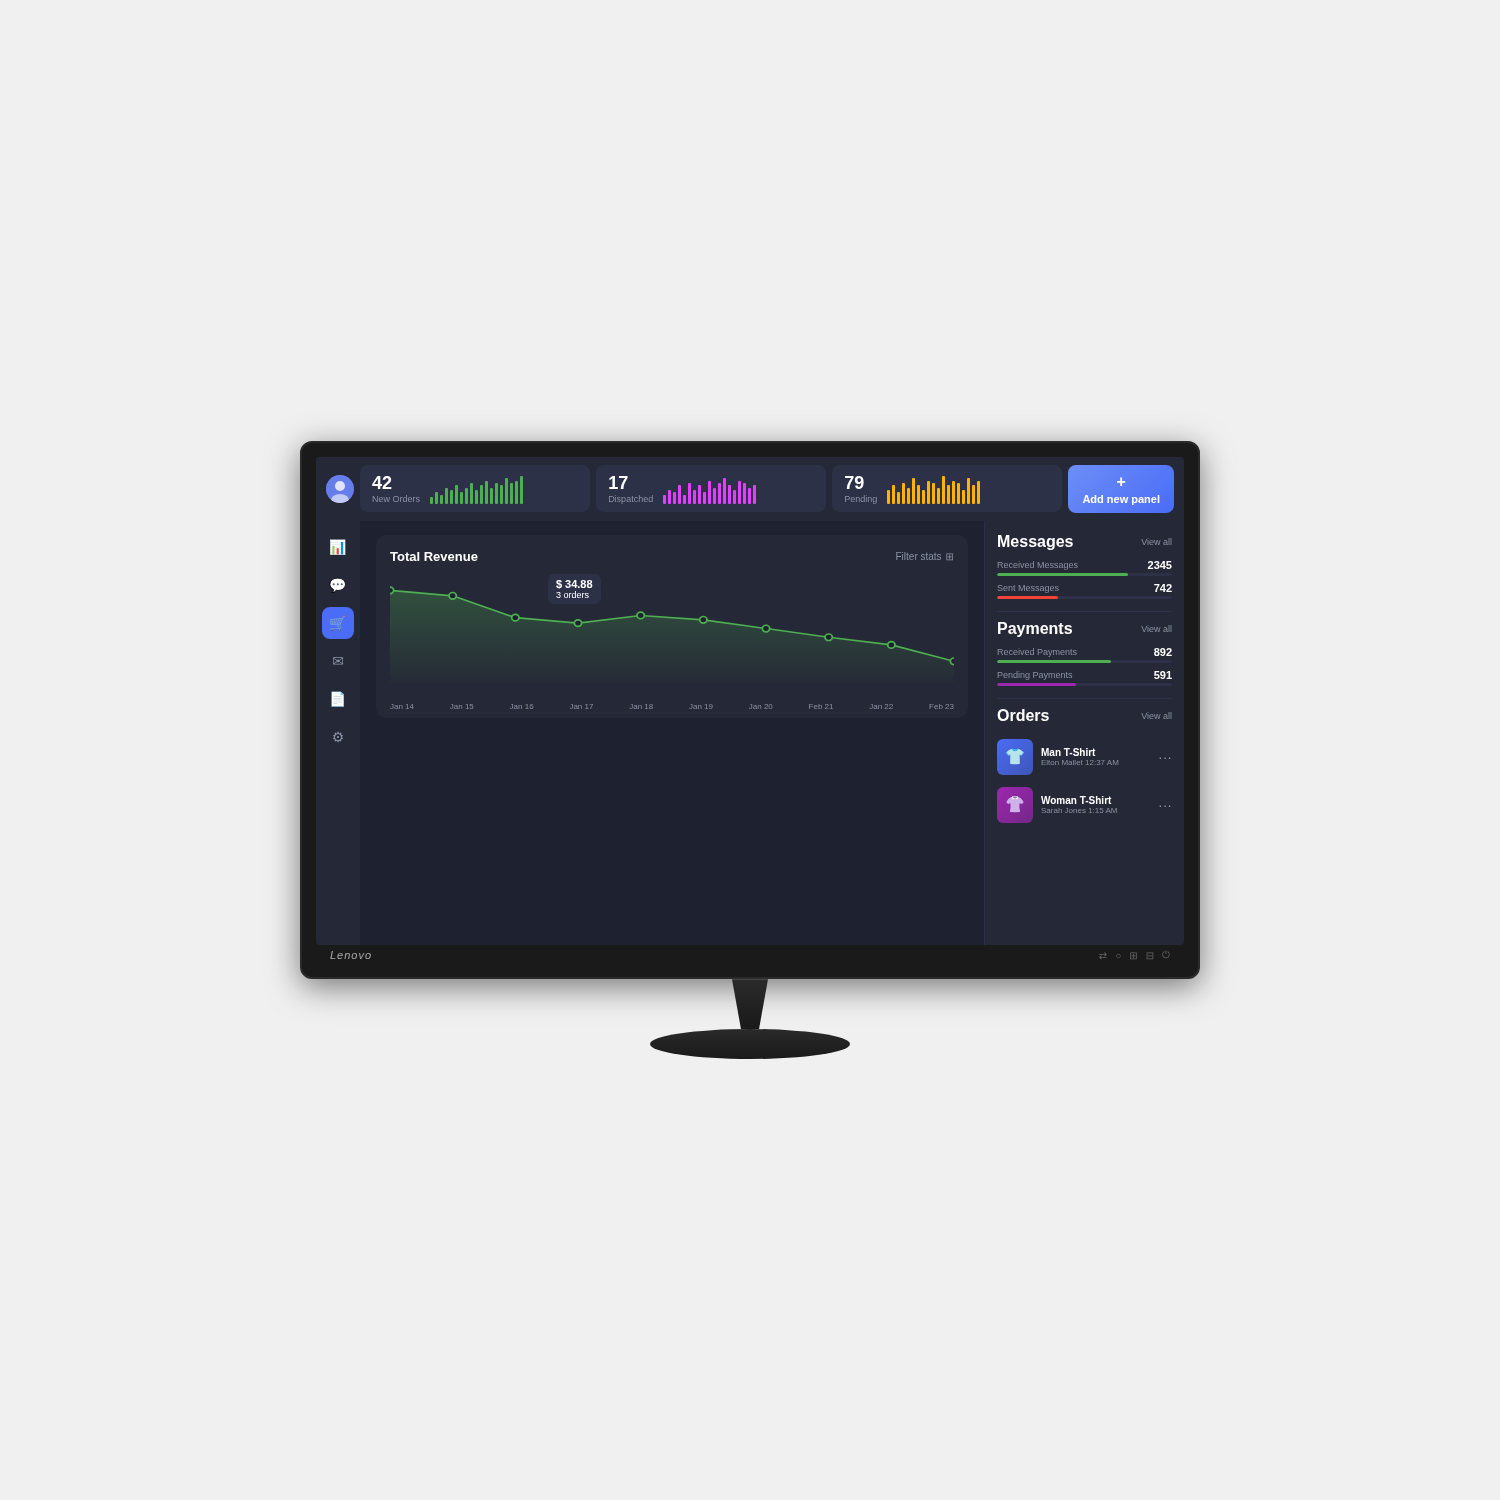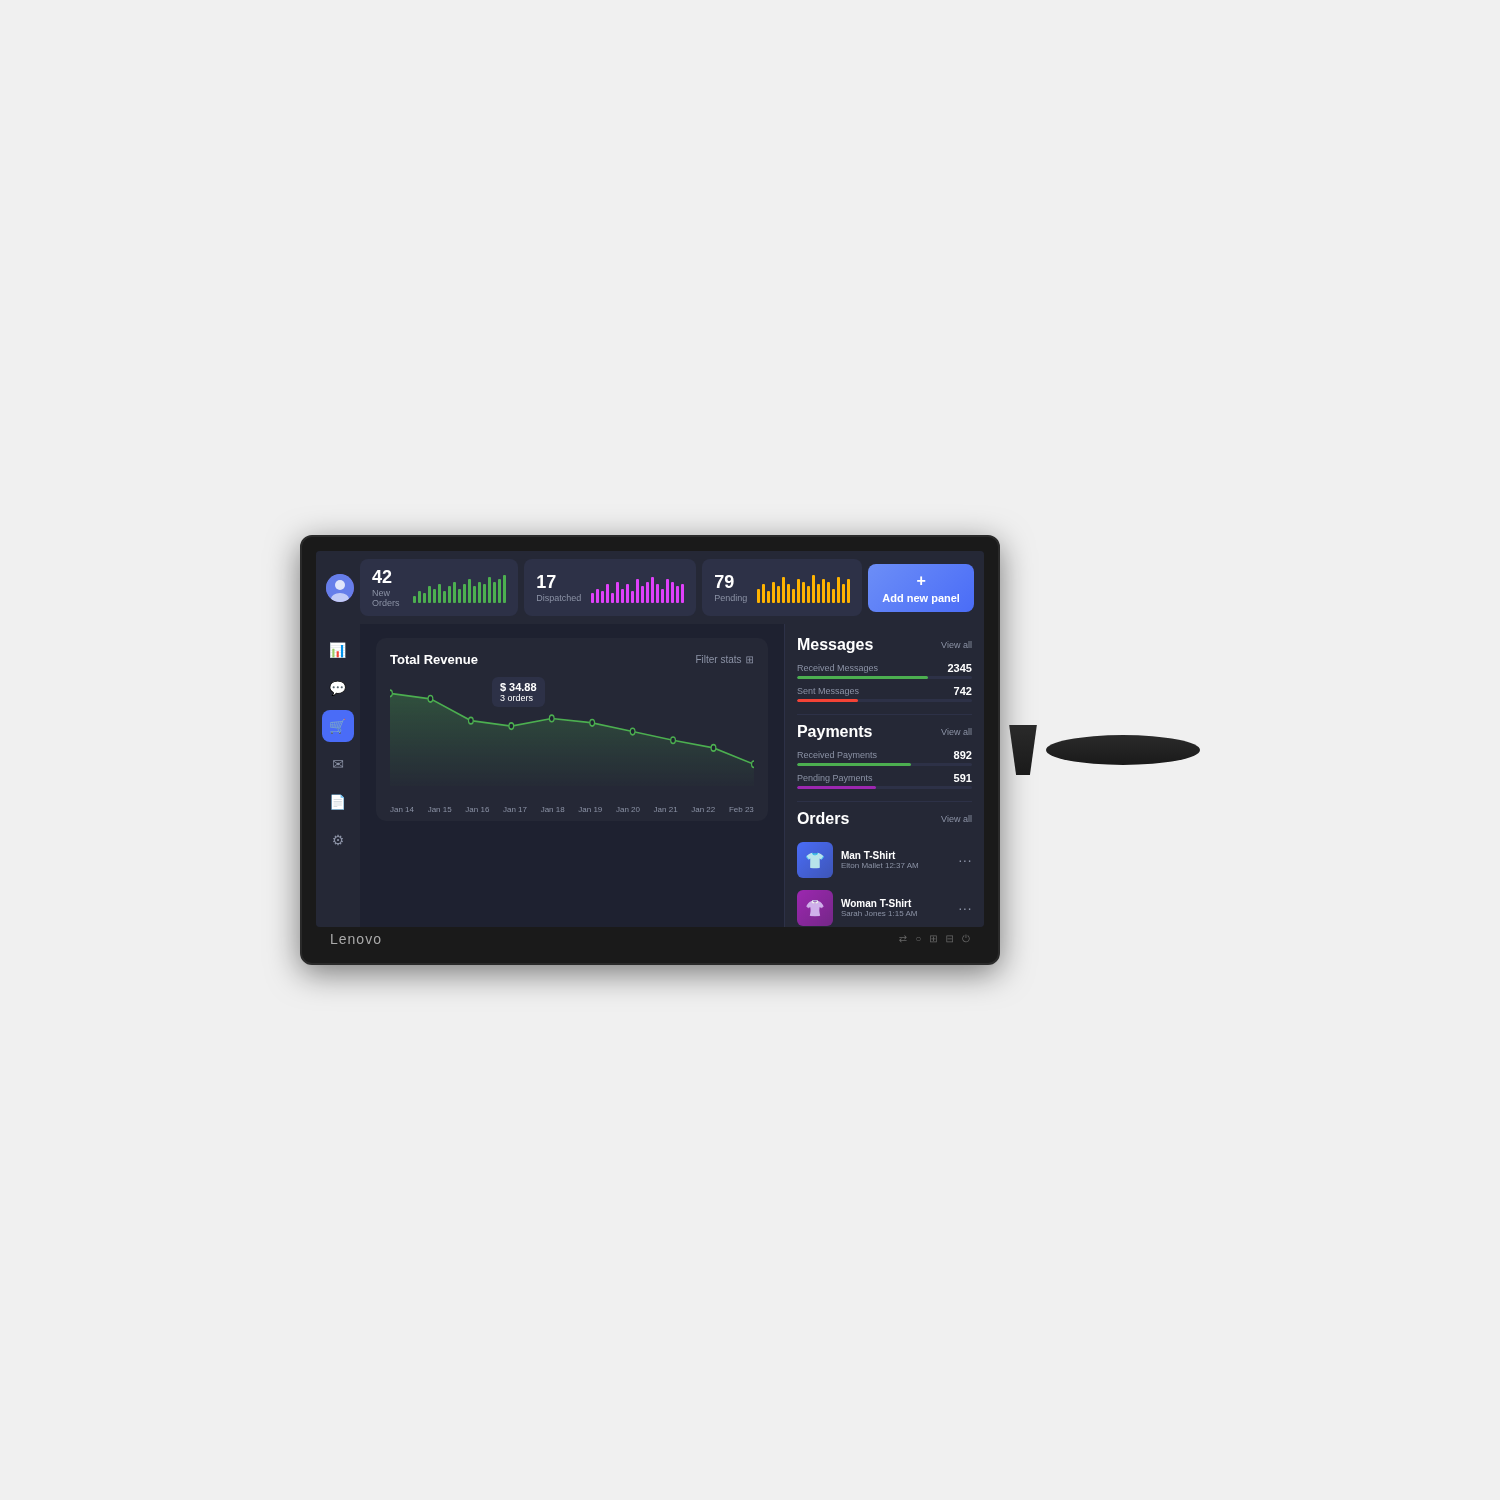--- a/index.html
+++ b/index.html
@@ -7,20 +7,21 @@
       background: #f0f0f0;
       display: flex;
       justify-content: center;
       align-items: center;
       min-height: 100vh;
       font-family: -apple-system, BlinkMacSystemFont, 'Segoe UI', sans-serif;
     }
 
     .monitor-wrapper {
       display: flex;
+      flex-direction: column;
       align-items: center;
       width: 900px;
     }
 
     .monitor-bezel {
       background: #1a1a1a;
       border-radius: 12px;
       padding: 14px;
       width: 900px;
       box-shadow: 0 8px 32px rgba(0,0,0,0.5);
@@ -40,23 +41,24 @@
     .monitor-bottom-bar {
       background: #1a1a1a;
       padding: 4px 14px 2px;
       display: flex;
       justify-content: space-between;
       align-items: center;
     }
 
     .monitor-brand {
       color: #aaa;
-      font-size: 14px;
+      font-size: 11px;
       font-weight: 500;
       letter-spacing: 1px;
+      font-style: italic;
     }
 
     .monitor-controls {
       display: flex;
       gap: 8px;
       align-items: center;
     }
 
     .monitor-controls span {
       color: #666;
@@ -619,21 +621,21 @@
                       <circle cx="460" cy="80" r="3" fill="#1e2130" stroke="#4caf50" stroke-width="1.5"></circle>
 </svg>
                   <div class="chart-labels" id="chart-labels-container">
                       <span class="chart-label">Jan 14</span>
                       <span class="chart-label">Jan 15</span>
                       <span class="chart-label">Jan 16</span>
                       <span class="chart-label">Jan 17</span>
                       <span class="chart-label">Jan 18</span>
                       <span class="chart-label">Jan 19</span>
                       <span class="chart-label">Jan 20</span>
-                      <span class="chart-label">Jan 21</span>
+                      <span class="chart-label">Feb 21</span>
                       <span class="chart-label">Jan 22</span>
                       <span class="chart-label">Feb 23</span>
                     </div>
                 </div>
               </div>
             </div>
 
             <div class="right-panel">
 
               <div class="section-header">

